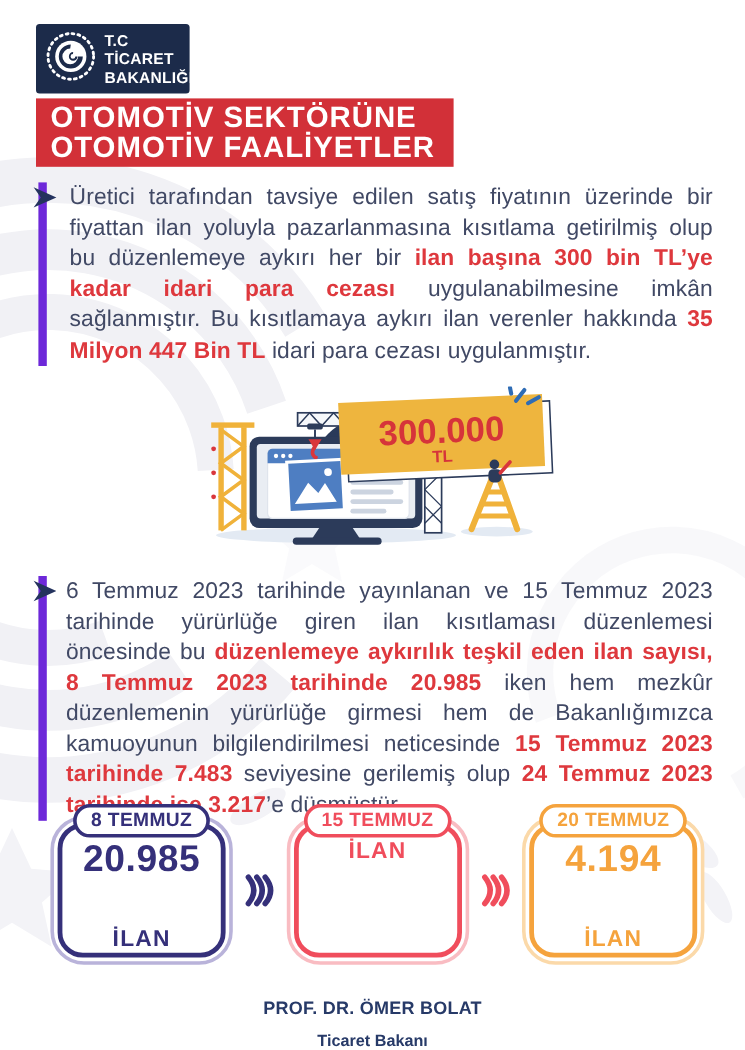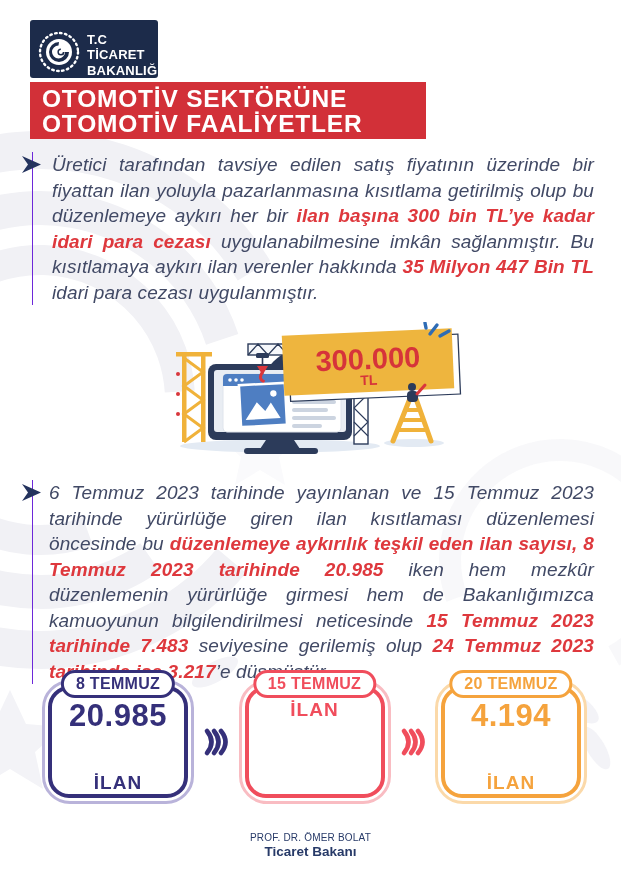--- a/index.html
+++ b/index.html
@@ -7,37 +7,37 @@
     position:relative;width:621px;height:875px;overflow:hidden;background:#ffffff;
     font-family:"Liberation Sans", sans-serif;
   }
   .layer-watermark{position:absolute;inset:0;z-index:0;pointer-events:none;}
   .layer-content{position:absolute;inset:0;z-index:1;}
 
   
   .logo-box{
     position:absolute;left:30px;top:20px;width:128px;height:58px;
     background:var(--logo-navy,#1c2b4a);border-radius:3px;
-    display:flex;align-items:flex-end;gap:6px;padding-left:7px;box-sizing:border-box;
+    display:flex;align-items:center;gap:6px;padding-left:7px;box-sizing:border-box;
   }
   .logo-text{color:#fff;font-weight:bold;font-size:13px;line-height:1.18;letter-spacing:.2px;}
 
   
   .banner{
-    position:absolute;left:30px;top:82px;width:396px;height:57px;box-sizing:border-box;
+    position:absolute;left:30px;top:82px;width:348px;height:57px;box-sizing:border-box;
     background:var(--banner-red,#d23038);color:#fff;padding:4px 12px 0 12px;
     font-weight:bold;font-size:24.5px;line-height:25px;letter-spacing:.8px;
   }
 
   
   .para{
     position:absolute;left:32px;width:562px;
-    border-left:1px solid #6d28d9;padding-left:19px;box-sizing:border-box;
+    border-left:7px solid #6d28d9;padding-left:19px;box-sizing:border-box;
     color:var(--navy-text,#414965);font-size:19px;line-height:25.5px;
-    text-align:justify;letter-spacing:.1px;font-style:italic;
+    text-align:justify;letter-spacing:.1px;
   }
   .para .seg-hl{color:var(--red,#de383d);font-weight:bold;}
   .para-arrow{position:absolute;left:-12px;top:3px;width:21px;height:19px;}
   .p1{top:152px;}
   .p2{top:480px;padding-left:16px;}
 
   
   .illu{position:absolute;left:168px;top:322px;width:302px;height:134px;}
 
   
@@ -62,22 +62,22 @@
     letter-spacing:.3px;
   }
   .stat-value{font-weight:bold;font-size:31px;color:var(--c);letter-spacing:.5px;}
   .stat-unit{font-weight:bold;font-size:19px;color:var(--c);margin-top:1px;letter-spacing:1px;}
   .sep{flex:1 1 auto;display:flex;align-items:center;justify-content:center;height:100%;}
 
   
   .footer{
     position:absolute;left:0;top:832px;width:100%;text-align:center;color:#273a68;
   }
-  .footer .name{font-weight:normal;font-size:10px;letter-spacing:.2px;}
-  .footer .title{font-weight:bold;font-size:13.5px;margin-top:1px;}
+  .footer .name{font-weight:bold;font-size:15px;letter-spacing:.2px;}
+  .footer .title{font-weight:bold;font-size:13.5px;margin-top:11px;}
 </style>
 </head>
 <body>
 
 <div class="page">
 
   <div class="layer-watermark">
     <svg width="621" height="875" viewBox="0 0 621 875">
       <g transform="translate(-120,400)">
         <circle cx="160" cy="0" r="250" fill="none" stroke="#f1f1f5" stroke-width="38" stroke-dasharray="1260 330" transform="rotate(40 160 0)"></circle>

